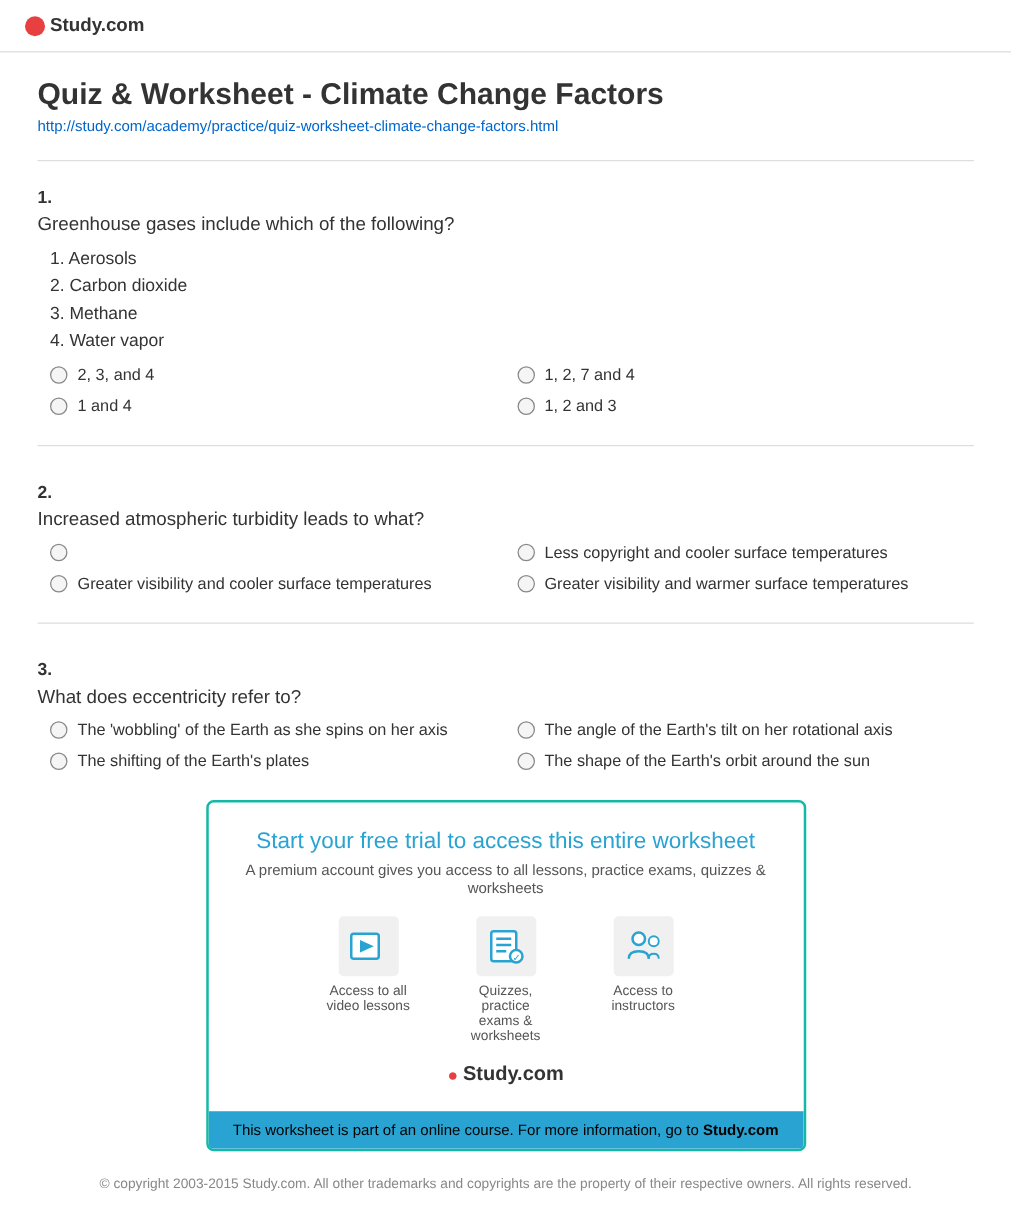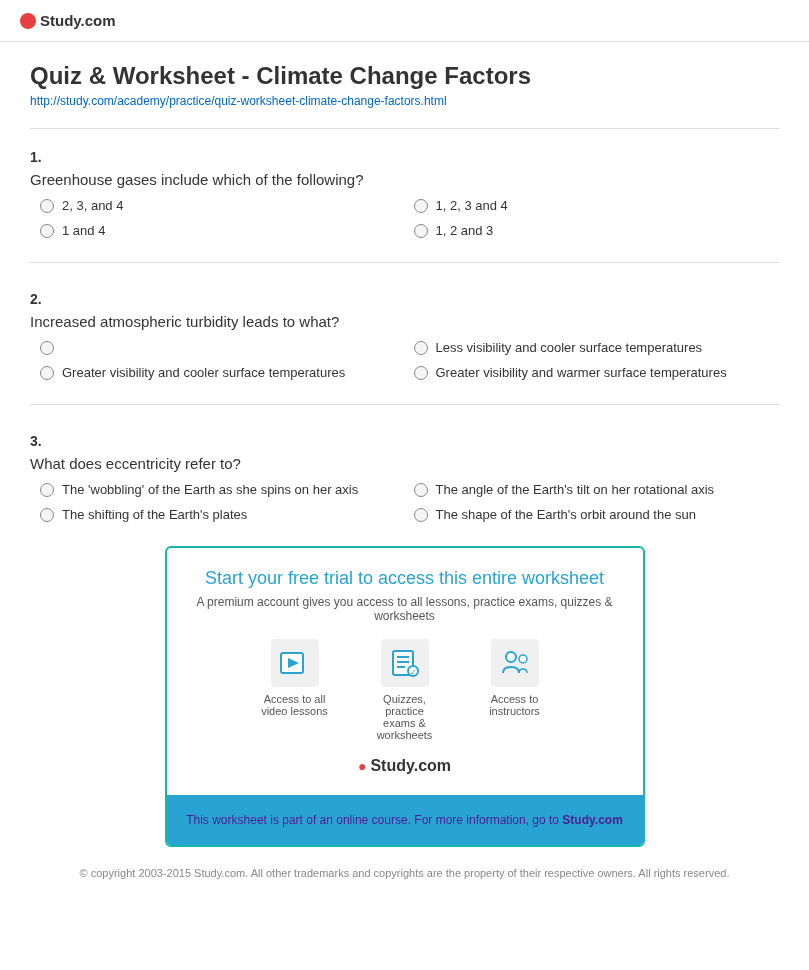--- a/index.html
+++ b/index.html
@@ -150,23 +150,23 @@
     }
     .promo-logo {
       font-size: 16px;
       font-weight: bold;
       color: #333;
       margin-bottom: 0;
       display: flex; align-items: center; justify-content: center; gap: 4px;
     }
     .promo-footer {
       background: #29a3d1;
-      color: #4c1d95;
+      color: #000000;
       font-size: 12px;
-      padding: 18px 16px;
+      padding: 8px 16px;
     }
     .copyright {
       text-align: center;
       font-size: 11px;
       color: #888;
       margin-top: 16px;
     }
   </style>
 </head>
 <body>
@@ -179,32 +179,38 @@
 <div class="main-content">
 
   <h1 class="page-title">Quiz &amp; Worksheet - Climate Change Factors</h1>
   <div class="page-url">http://study.com/academy/practice/quiz-worksheet-climate-change-factors.html</div>
 
   <hr class="divider">
 
   <div class="question-block">
     <div class="question-number">1.</div>
     <div class="question-text">Greenhouse gases include which of the following?</div>
+    <ul class="answer-choices-list">
+      <li>1. Aerosols</li>
+      <li>2. Carbon dioxide</li>
+      <li>3. Methane</li>
+      <li>4. Water vapor</li>
+    </ul>
     <div class="options-grid">
       <div class="option-item">
         <div class="radio-btn">
             <div class="radio-inner"></div>
           </div>
         <span>2, 3, and 4</span>
       </div>
       <div class="option-item">
         <div class="radio-btn">
             <div class="radio-inner"></div>
           </div>
-        <span>1, 2, 3 and 4</span>
+        <span>1, 2, 7 and 4</span>
       </div>
       <div class="option-item">
         <div class="radio-btn">
             <div class="radio-inner"></div>
           </div>
         <span>1 and 4</span>
       </div>
       <div class="option-item">
         <div class="radio-btn">
             <div class="radio-inner"></div>
@@ -222,21 +228,21 @@
     <div class="options-grid">
       <div class="option-item">
         <div class="radio-btn">
             <div class="radio-inner"></div>
           </div>
       </div>
       <div class="option-item">
         <div class="radio-btn">
             <div class="radio-inner"></div>
           </div>
-        <span>Less visibility and cooler surface temperatures</span>
+        <span>Less copyright and cooler surface temperatures</span>
       </div>
       <div class="option-item">
         <div class="radio-btn">
             <div class="radio-inner"></div>
           </div>
         <span>Greater visibility and cooler surface temperatures</span>
       </div>
       <div class="option-item">
         <div class="radio-btn">
             <div class="radio-inner"></div>

